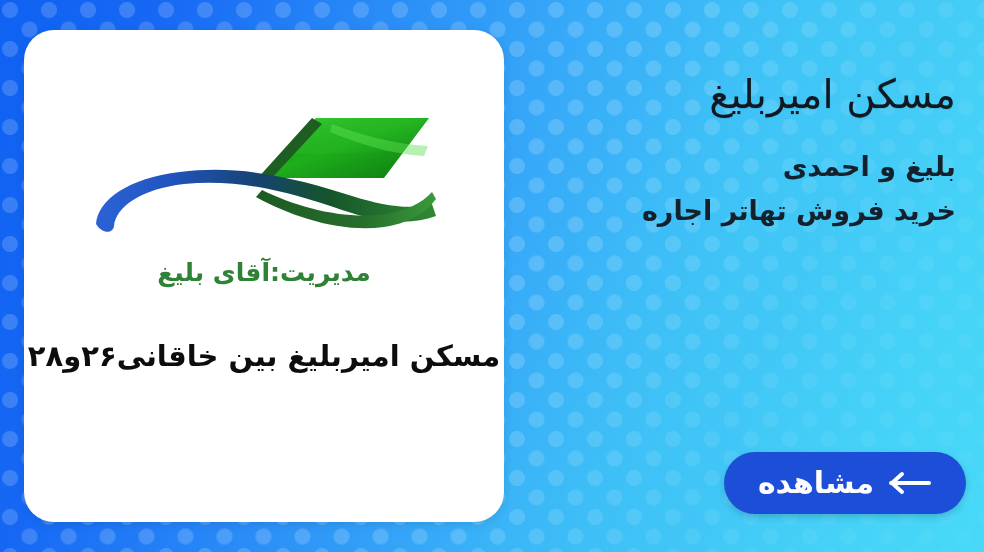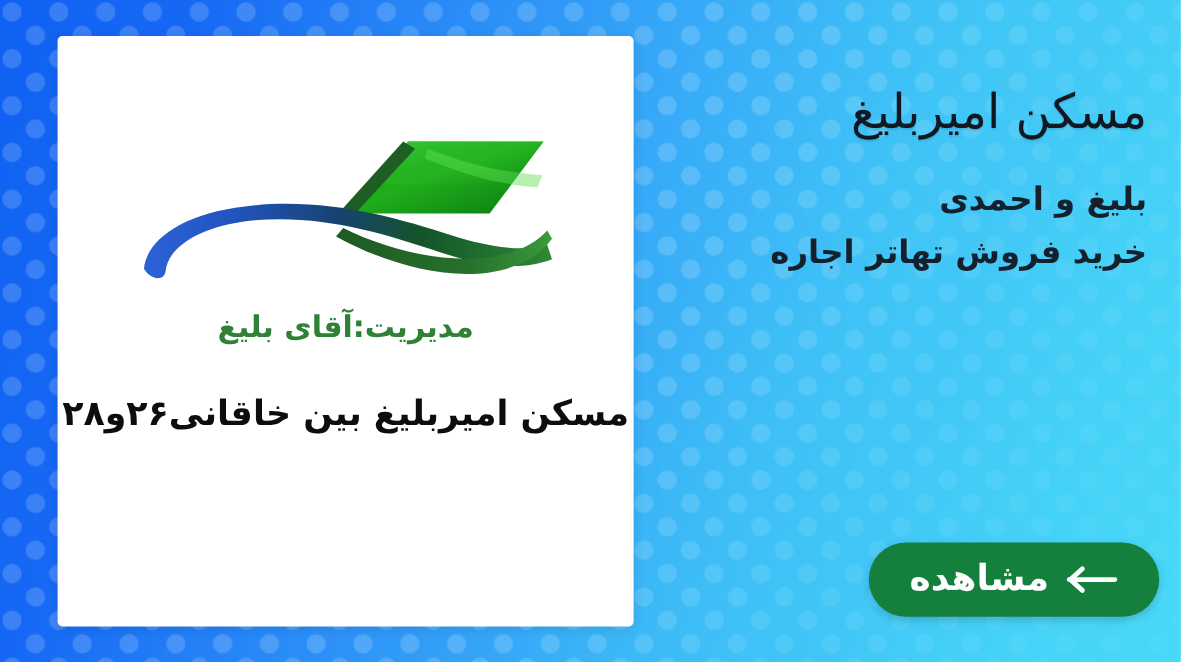--- a/index.html
+++ b/index.html
@@ -51,26 +51,26 @@
         rgba(60,180,240,0.0) 55%,
         rgba(64,196,246,0.55) 75%,
         rgba(70,215,248,0.85) 100%);
     mix-blend-mode: normal;
     pointer-events: none;
   }
 
   
   .card {
     position: absolute;
-    left: 48px;
+    left: 24px;
     top: 30px;
     width: 480px;
     height: 492px;
     background: #ffffff;
-    border-radius: 4px;
+    border-radius: 30px;
     box-shadow: 0 2px 10px rgba(0,0,0,0.10);
     display: flex;
     flex-direction: column;
     align-items: center;
     overflow: hidden;
   }
 
   
   .logo-wrap {
     margin-top: 74px;
@@ -92,21 +92,21 @@
     font-size: 25px;
     font-weight: 700;
     line-height: 1.36;
     white-space: nowrap;
   }
   .mgmt-line.second {
     font-size: 23px;
   }
 
   .addr-line {
-    margin-top: 36px;
+    margin-top: 48px;
     color: #0d0d0d;
     font-size: 29px;
     font-weight: 700;
     line-height: 1.3;
     white-space: nowrap;
   }
 
   
   .right-col {
     position: absolute;
@@ -138,21 +138,21 @@
   }
   .subline .ln { display: block; white-space: nowrap; }
 
   
   .cta {
     position: absolute;
     right: 18px;
     top: 452px;
     width: 242px;
     height: 62px;
-    background: #15803d;
+    background: #1d4ed8;
     border: none;
     border-radius: 34px;
     color: #ffffff;
     display: flex;
     align-items: center;
     justify-content: center;
     gap: 14px;
     cursor: pointer;
     box-shadow: 0 3px 7px rgba(0,0,0,0.17);
     padding: 0;

